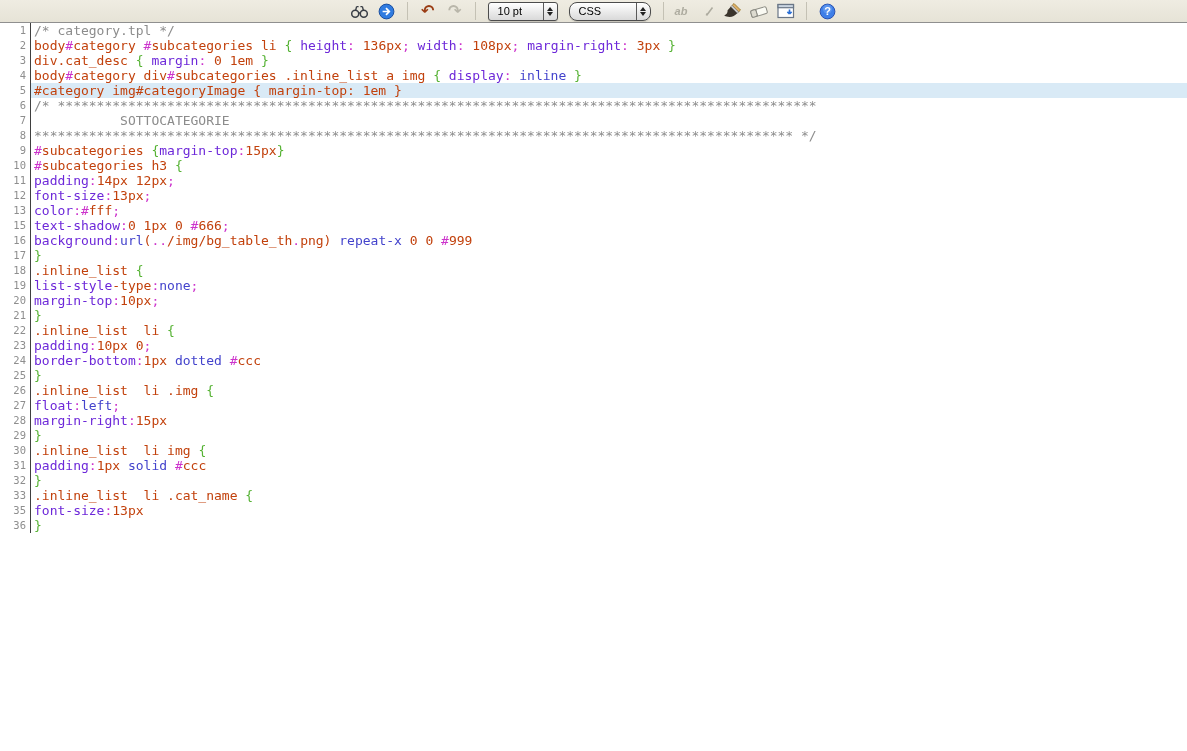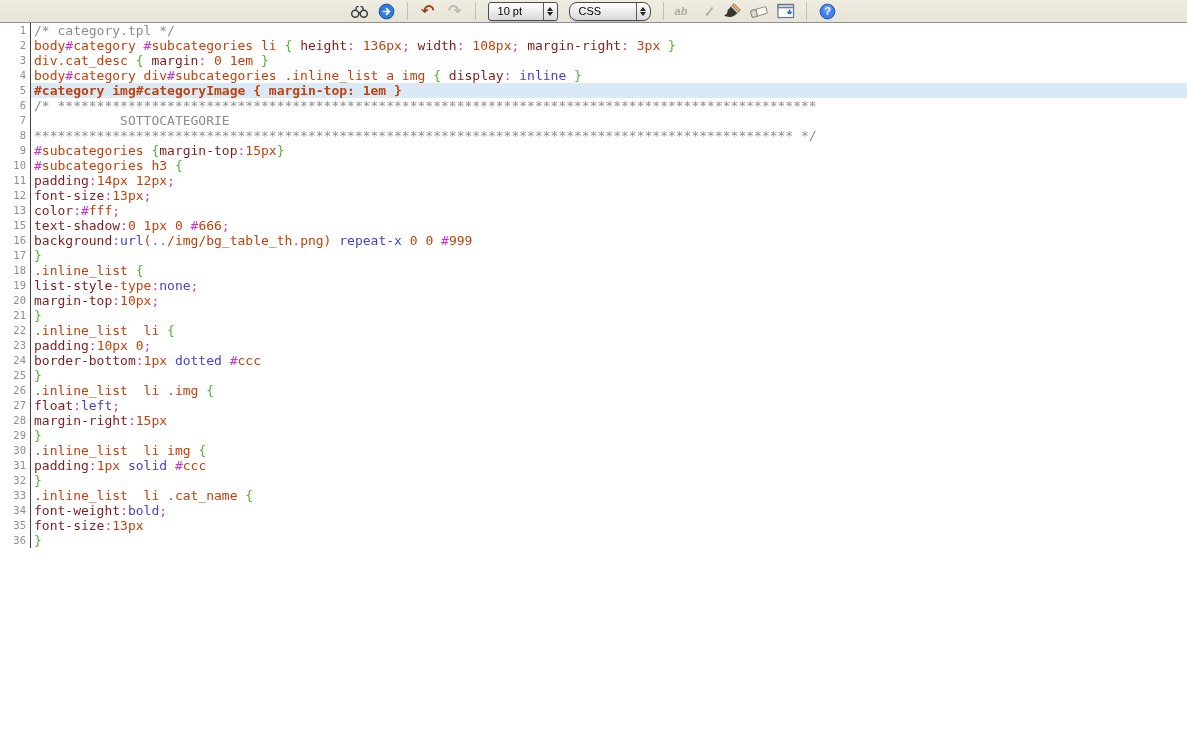--- a/index.html
+++ b/index.html
@@ -42,24 +42,24 @@
     cursor:text;background:#fff;
   }
   .line{display:flex;height:15px;line-height:15px;white-space:pre;}
   .ln{
     flex:none;width:26px;padding-right:4px;text-align:right;
     color:#8e8e8e;font-size:10.5px;line-height:15px;
     border-right:1px solid #3f3f3f;background:#fff;
     font-family:"DejaVu Sans Mono",monospace;
   }
   .codepart{flex:1;padding-left:3px;}
-  .line.hl .codepart{background:#d9eaf6;font-weight:bold;}
+  .line.hl .codepart{background:#d9eaf6;font-weight:normal;}
   .tk-t{color:#c2410c;}
   .tk-c{color:#8c8c8c;}
-  .tk-p{color:#7f1d1d;margin-top:15px;}
+  .tk-p{color:#6d28d9;margin-top:15px;}
   .tk-k{color:#4343cc;}
   .tk-m{color:#cc33cc;}
   .tk-b{color:#55b233;}
 </style>
 </head>
 <body>
 
 <div class="toolbar">
 
   <span class="tb-btn">
@@ -173,16 +173,15 @@
     <div class="line"><span class="ln">24</span><span class="codepart"><span class="tk-p">border-bottom</span><span class="tk-m">:</span><span class="tk-t">1px </span><span class="tk-k">dotted</span><span class="tk-t"> </span><span class="tk-m">#</span><span class="tk-t">ccc</span></span></div>
     <div class="line"><span class="ln">25</span><span class="codepart"><span class="tk-b">}</span></span></div>
     <div class="line"><span class="ln">26</span><span class="codepart"><span class="tk-t">.inline_list  li .img </span><span class="tk-b">{</span></span></div>
     <div class="line"><span class="ln">27</span><span class="codepart"><span class="tk-p">float</span><span class="tk-m">:</span><span class="tk-k">left</span><span class="tk-m">;</span></span></div>
     <div class="line"><span class="ln">28</span><span class="codepart"><span class="tk-p">margin-right</span><span class="tk-m">:</span><span class="tk-t">15px</span></span></div>
     <div class="line"><span class="ln">29</span><span class="codepart"><span class="tk-b">}</span></span></div>
     <div class="line"><span class="ln">30</span><span class="codepart"><span class="tk-t">.inline_list  li img </span><span class="tk-b">{</span></span></div>
     <div class="line"><span class="ln">31</span><span class="codepart"><span class="tk-p">padding</span><span class="tk-m">:</span><span class="tk-t">1px </span><span class="tk-k">solid</span><span class="tk-t"> </span><span class="tk-m">#</span><span class="tk-t">ccc</span></span></div>
     <div class="line"><span class="ln">32</span><span class="codepart"><span class="tk-b">}</span></span></div>
     <div class="line"><span class="ln">33</span><span class="codepart"><span class="tk-t">.inline_list  li .cat_name </span><span class="tk-b">{</span></span></div>
-    <div class="line"><span class="ln">34</span><span class="codepart"><span class="tk-p">font-weight</span><span class="tk-m">:</span><span class="tk-k">bold</span><span class="tk-m">;</span></span></div>
     <div class="line"><span class="ln">35</span><span class="codepart"><span class="tk-p">font-size</span><span class="tk-m">:</span><span class="tk-t">13px</span></span></div>
     <div class="line"><span class="ln">36</span><span class="codepart"><span class="tk-b">}</span></span></div>
   </div>
 
 </body></html>

